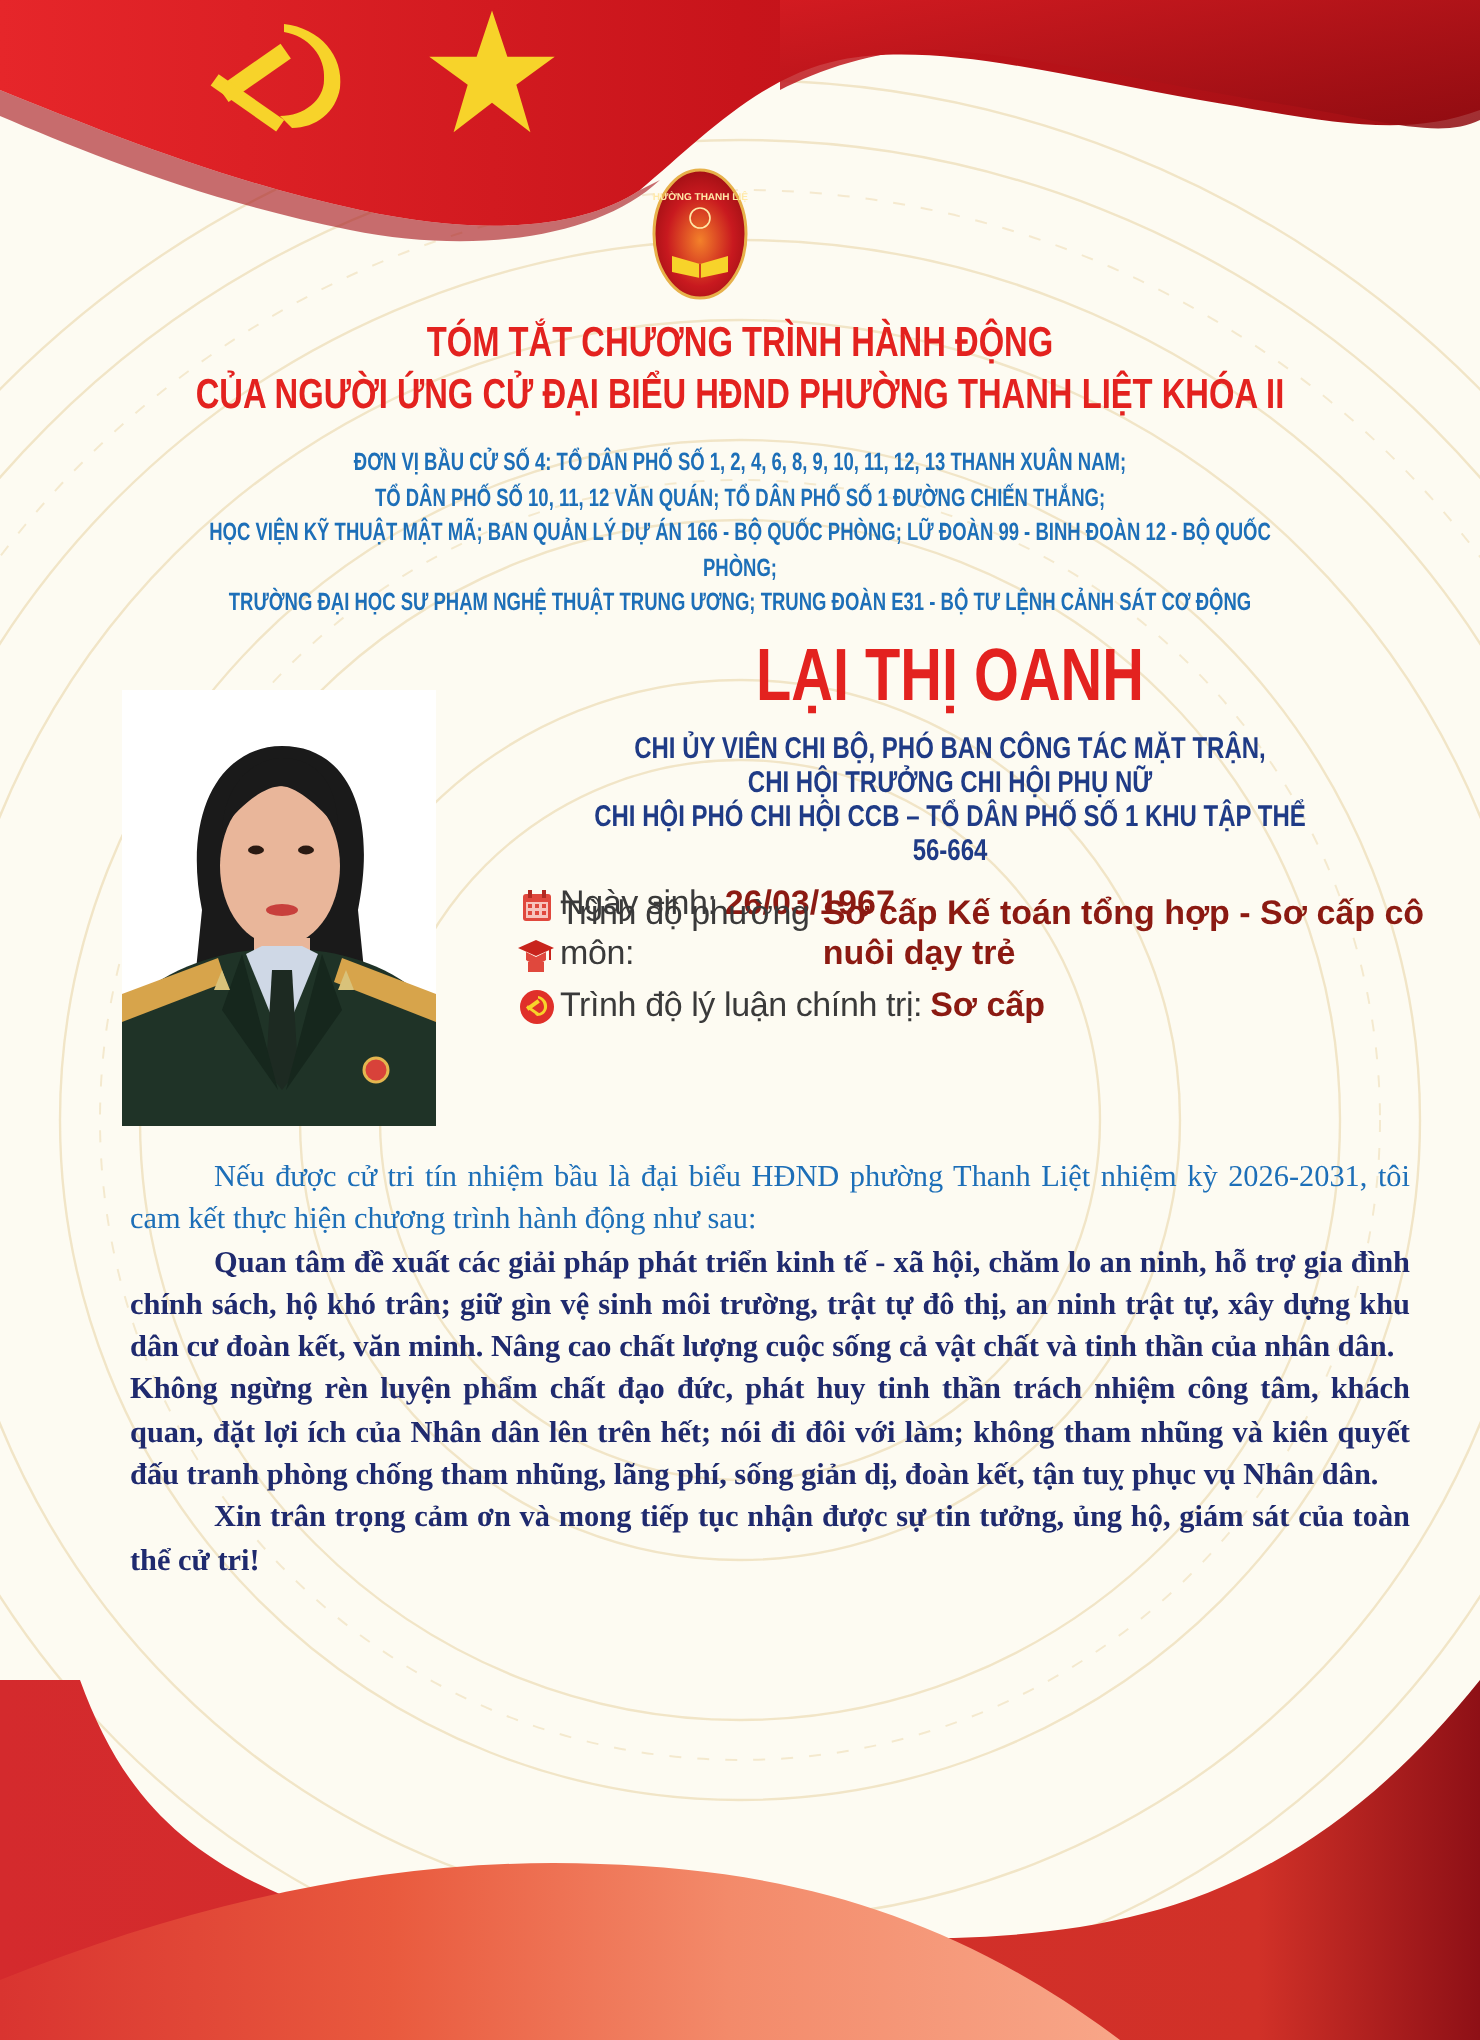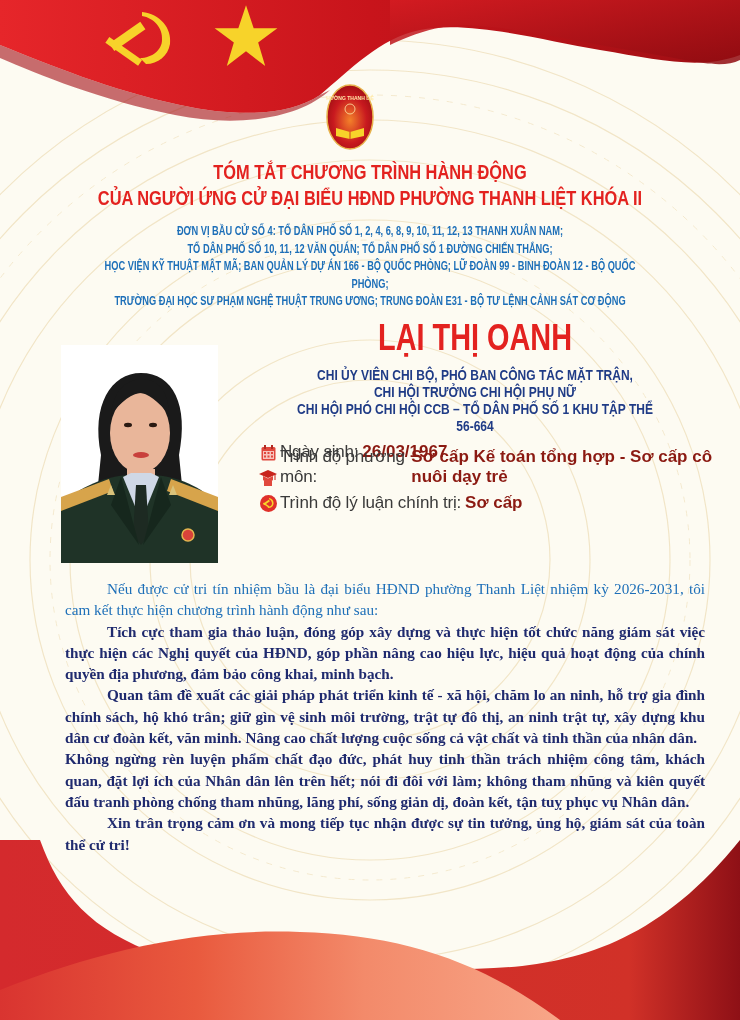--- a/index.html
+++ b/index.html
@@ -170,21 +170,20 @@
           <rect x="3" y="9.5" width="7" height="1.5" transform="rotate(35 6.5 10)" fill="#f7d32a"></rect>
         </svg>
     </span>
     <span class="lbl">Trình độ lý luận chính trị:</span>
     <span class="val">Sơ cấp</span>
   </div>
 </div>
 
 <div class="body-text">
   <p class="ind lead">Nếu được cử tri tín nhiệm bầu là đại biểu HĐND phường Thanh Liệt nhiệm kỳ 2026-2031, tôi cam kết thực hiện chương trình hành động như sau:</p>
-  <p class="ind b">Tích cực tham gia thảo luận, đóng góp xây dựng và thực hiện tốt chức năng giám sát việc thực hiện các Nghị quyết của HĐND, góp phần nâng cao hiệu lực, hiệu quả hoạt động của chính quyền địa phương, đảm bảo công khai, minh bạch.</p>
   <p class="ind b">Quan tâm đề xuất các giải pháp phát triển kinh tế - xã hội, chăm lo an ninh, hỗ trợ gia đình chính sách, hộ khó trân; giữ gìn vệ sinh môi trường, trật tự đô thị, an ninh trật tự, xây dựng khu dân cư đoàn kết, văn minh. Nâng cao chất lượng cuộc sống cả vật chất và tinh thần của nhân dân.</p>
   <p class="b">Không ngừng rèn luyện phẩm chất đạo đức, phát huy tinh thần trách nhiệm công tâm, khách quan, đặt lợi ích của Nhân dân lên trên hết; nói đi đôi với làm; không tham nhũng và kiên quyết đấu tranh phòng chống tham nhũng, lãng phí, sống giản dị, đoàn kết, tận tuỵ phục vụ Nhân dân.</p>
   <p class="ind b">Xin trân trọng cảm ơn và mong tiếp tục nhận được sự tin tưởng, ủng hộ, giám sát của toàn thể cử tri!</p>
 </div>
 
 <svg class="bottom-wave" viewBox="0 0 740 180">
   <defs>
     <linearGradient id="bg1" x1="0" x2="1" y1="0" y2="0">
       <stop offset="0" stop-color="#d42a2d"></stop>
       <stop offset="0.85" stop-color="#d13128"></stop>

